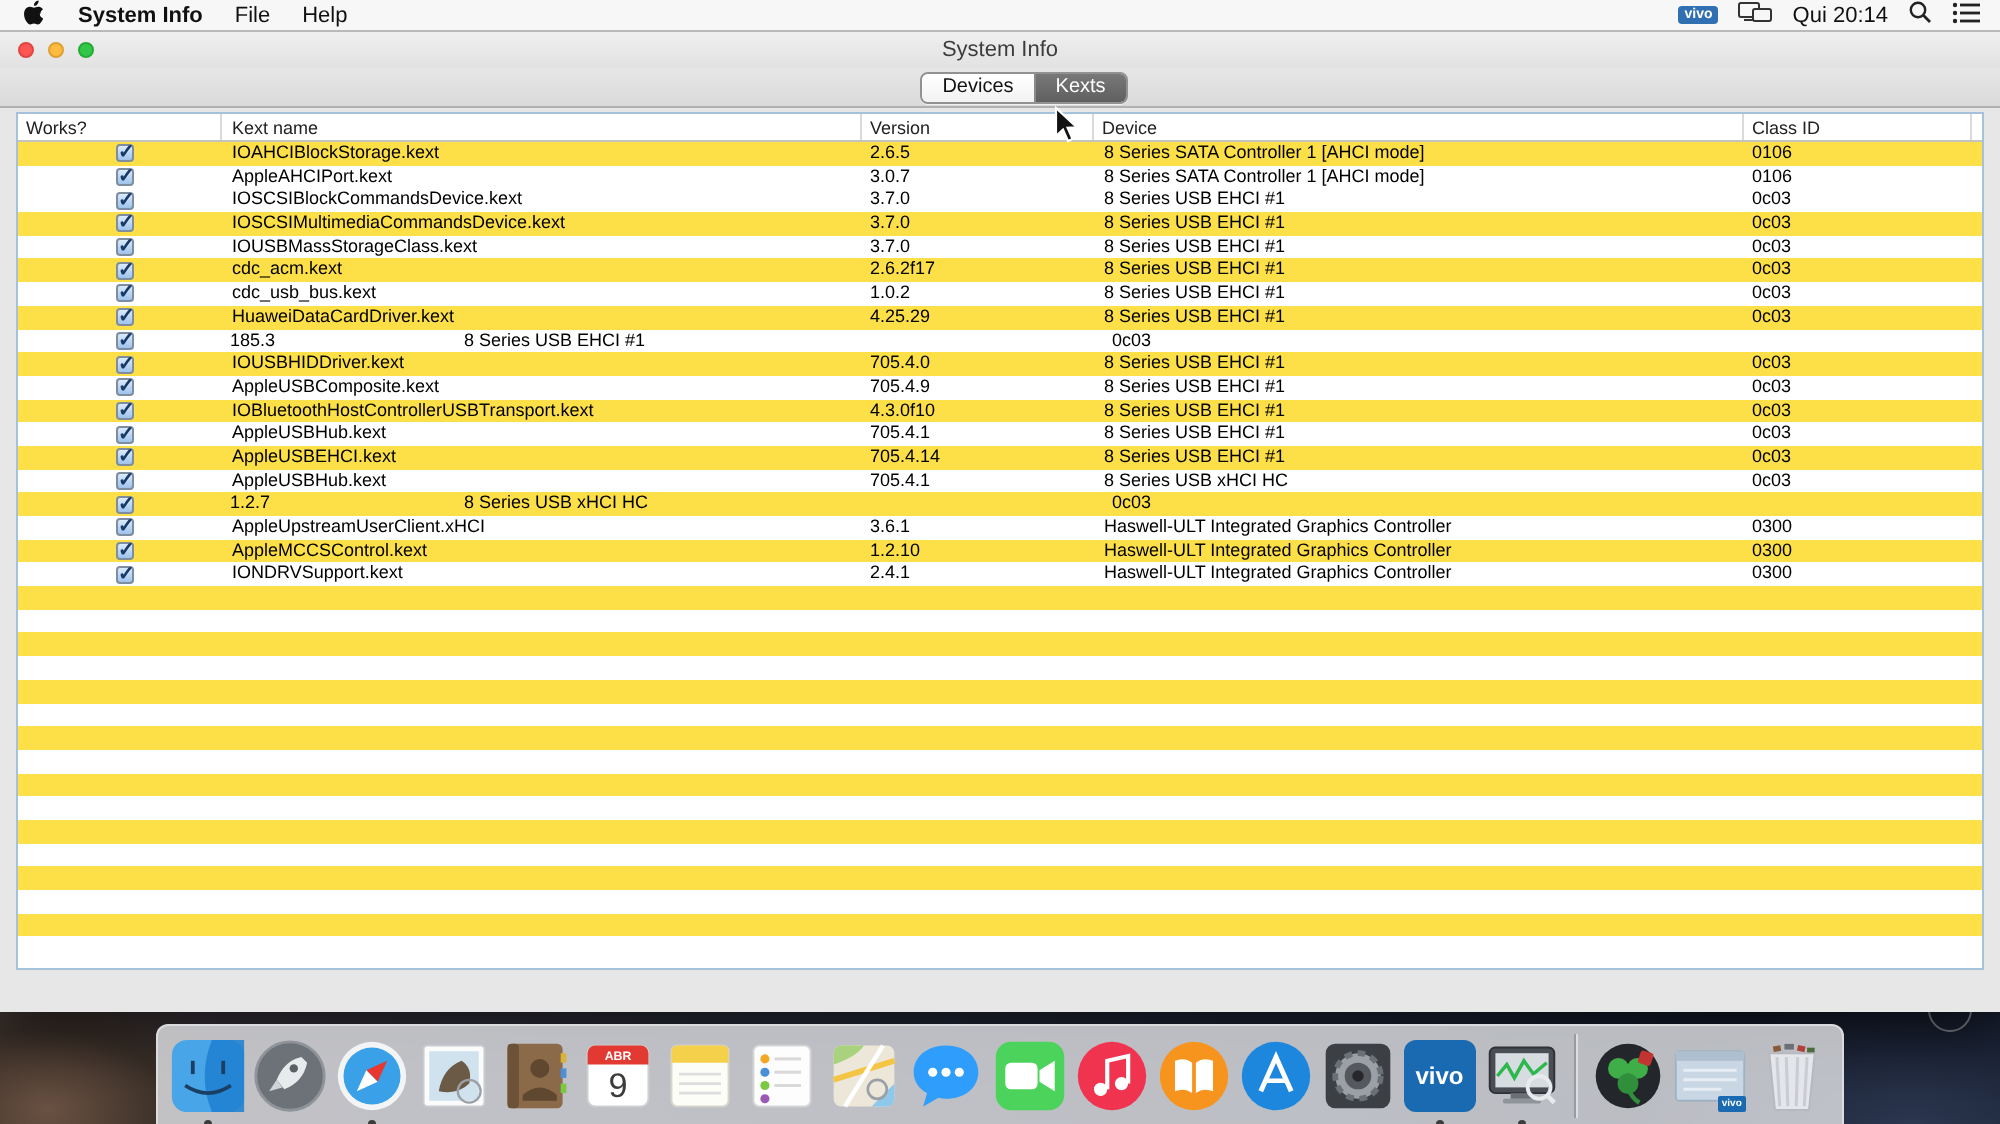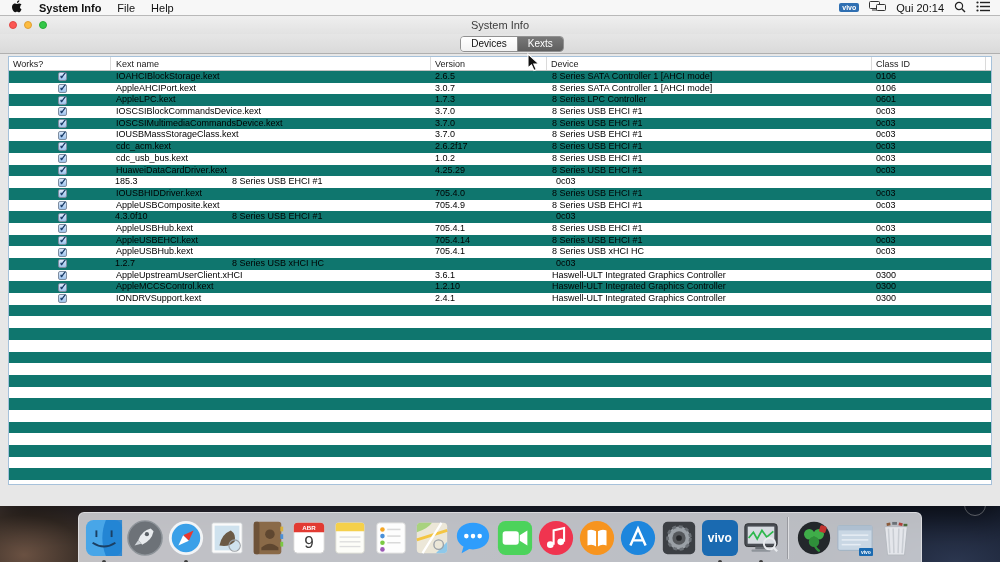--- a/index.html
+++ b/index.html
@@ -53,21 +53,21 @@
   .th { display:flex; align-items:center; padding-left:4px; border-right:1px solid #dadada; overflow:hidden; white-space:nowrap; }
   .col-works { width:102px; }
   .col-kext  { width:320px; }
   .col-version { width:116px; }
   .col-device { width:325px; }
   .col-class { width:114px; }
   .col-pad { flex:1; border-right:none !important; }
   .th.col-kext, .row .col-kext { padding-left:5px; }
   .tbody { font-size:9px; color:#000; }
   .row { display:flex; height:11.7px; align-items:center; background:#fff; }
-  .row.alt { background:#0f766e; }
+  .row.alt { background:#fde047; }
   .cell { overflow:hidden; white-space:nowrap; padding-left:4px; line-height:11.7px; }
   .cell.col-device { padding-left:5px; }
   .works-cell { display:flex; align-items:center; padding-left:49px; }
   .checkbox { width:9px; height:9px; border:1px solid #7e8da0; border-radius:2px;
     background:linear-gradient(#dceafc,#9ec3ec); position:relative; }
   .checkbox.checked::after { content:"✓"; position:absolute; left:0px; top:-3px; font-size:10px;
     font-weight:bold; color:#173a66; }
 
   
   .cursor { position:absolute; left:527px; top:53px; z-index:60; }
@@ -176,30 +176,20 @@
         <div class="row">
     <div class="works-cell col-works">
       <span class="checkbox checked"></span>
     </div>
     <div class="cell col-kext">AppleAHCIPort.kext</div>
     <div class="cell col-version">3.0.7</div>
     <div class="cell col-device">8 Series SATA Controller 1 [AHCI mode]</div>
     <div class="cell col-class">0106</div>
     <div class="cell col-pad"></div>
   </div>
-        <div class="row alt">
-    <div class="works-cell col-works">
-      <span class="checkbox checked"></span>
-    </div>
-    <div class="cell col-kext">AppleLPC.kext</div>
-    <div class="cell col-version">1.7.3</div>
-    <div class="cell col-device">8 Series LPC Controller</div>
-    <div class="cell col-class">0601</div>
-    <div class="cell col-pad"></div>
-  </div>
         <div class="row">
     <div class="works-cell col-works">
       <span class="checkbox checked"></span>
     </div>
     <div class="cell col-kext">IOSCSIBlockCommandsDevice.kext</div>
     <div class="cell col-version">3.7.0</div>
     <div class="cell col-device">8 Series USB EHCI #1</div>
     <div class="cell col-class">0c03</div>
     <div class="cell col-pad"></div>
   </div>
@@ -279,20 +269,21 @@
     <div class="cell col-kext">AppleUSBComposite.kext</div>
     <div class="cell col-version">705.4.9</div>
     <div class="cell col-device">8 Series USB EHCI #1</div>
     <div class="cell col-class">0c03</div>
     <div class="cell col-pad"></div>
   </div>
         <div class="row alt">
     <div class="works-cell col-works">
       <span class="checkbox checked"></span>
     </div>
+    <div class="cell col-kext">IOBluetoothHostControllerUSBTransport.kext</div>
     <div class="cell col-version">4.3.0f10</div>
     <div class="cell col-device">8 Series USB EHCI #1</div>
     <div class="cell col-class">0c03</div>
     <div class="cell col-pad"></div>
   </div>
         <div class="row">
     <div class="works-cell col-works">
       <span class="checkbox checked"></span>
     </div>
     <div class="cell col-kext">AppleUSBHub.kext</div>

